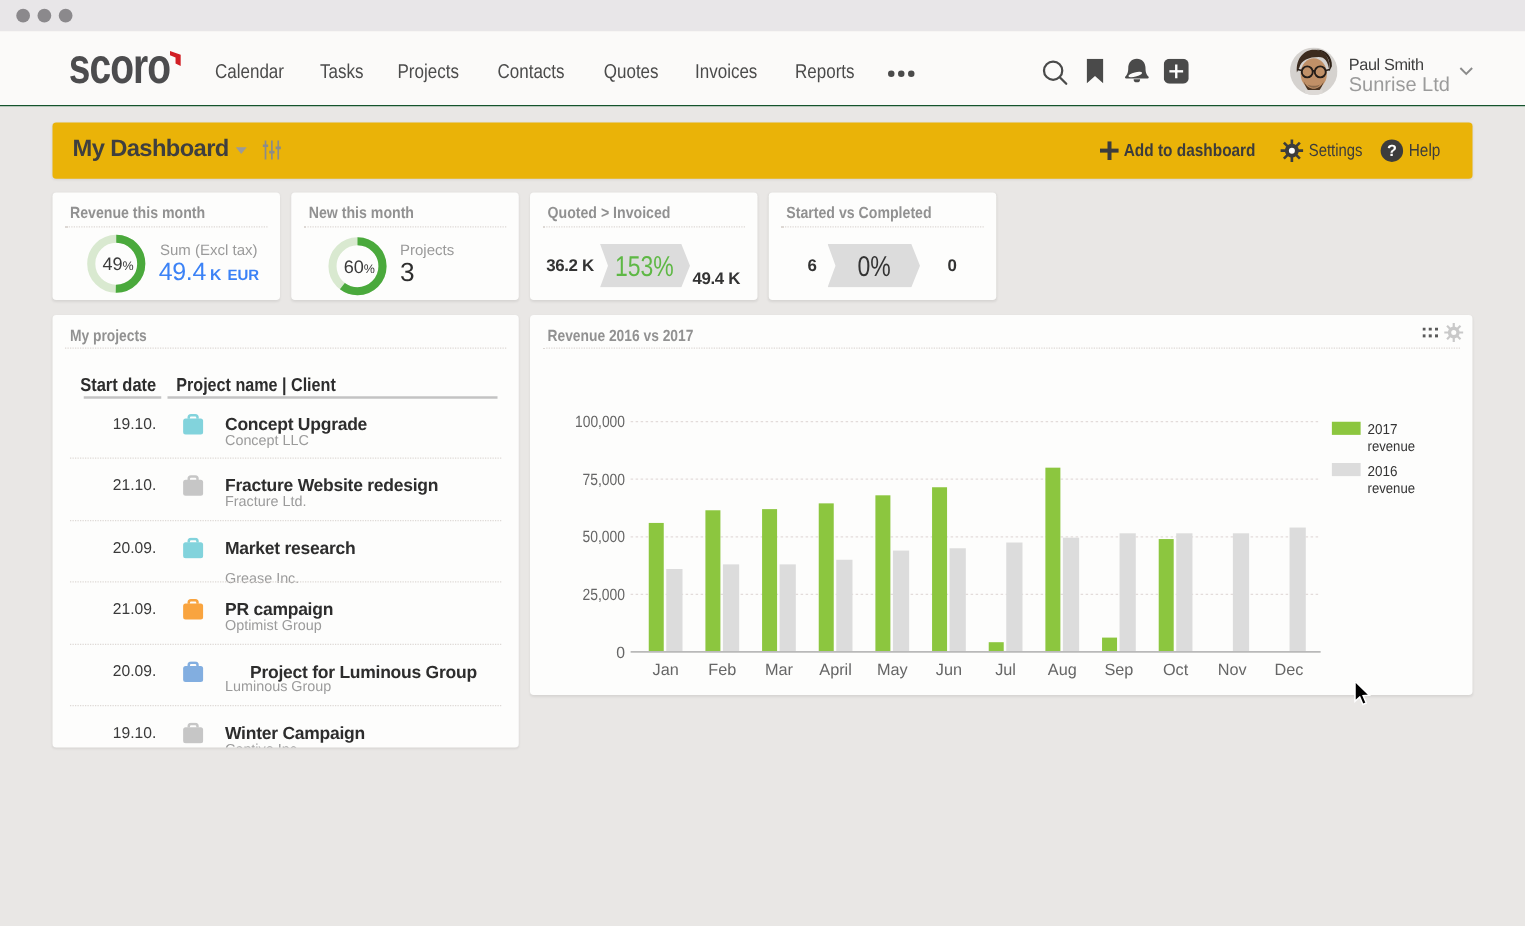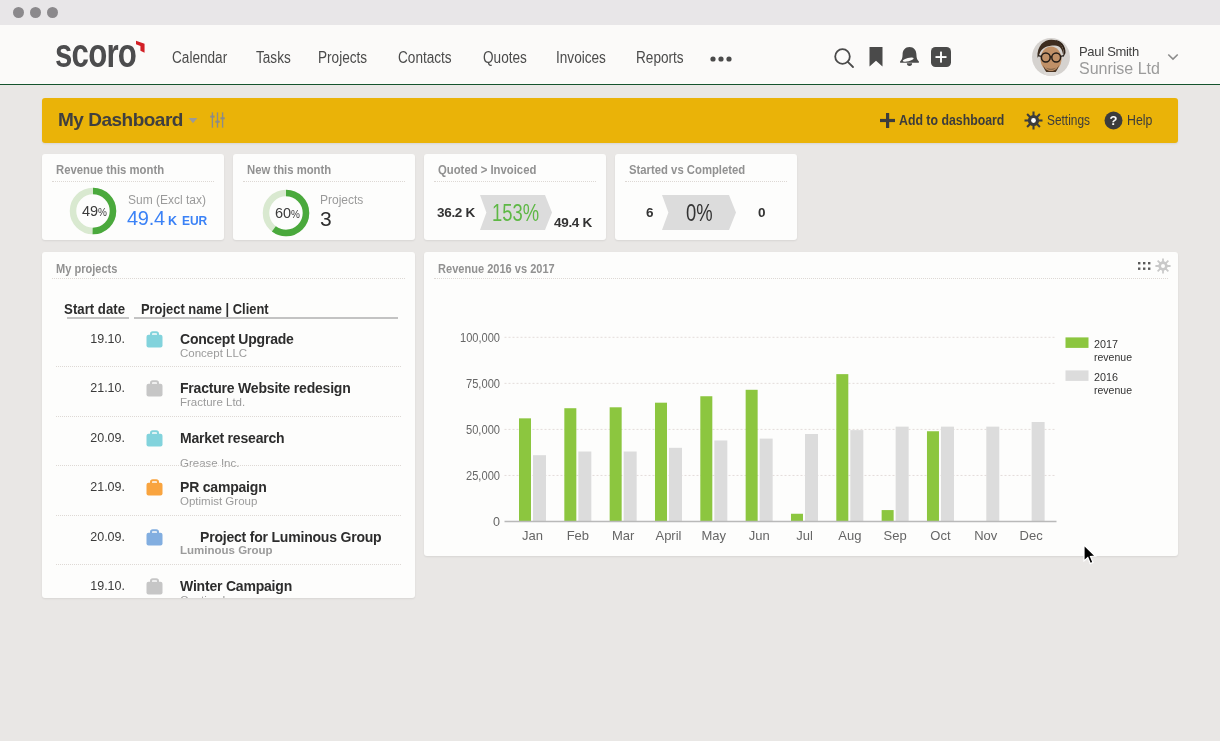--- a/index.html
+++ b/index.html
@@ -225,21 +225,21 @@
   </svg>
       <div class="rowname" style="top:227.2px;">PR campaign</div>
       <div class="rowclient" style="top:242.7px;text-align:right;">Optimist Group</div>
       <div class="rowsep" style="top:262.59999999999997px; left:14px; right:14px;"></div>
       <div class="rowdate" style="top:277.6px;">20.09.</div>
       <svg class="case" style="top:276.6px;" width="17" height="17" viewBox="0 0 17 17">
     <path d="M5 4 V3 A1.8 1.8 0 0 1 6.8 1.2 H10.2 A1.8 1.8 0 0 1 12 3 V4" fill="none" stroke="#82aee0" stroke-width="2"></path>
     <rect x="0.5" y="3.8" width="16" height="12.7" rx="2" fill="#82aee0"></rect>
   </svg>
       <div class="rowname" style="top:276.6px;padding-left:20px;">Project for Luminous Group</div>
-      <div class="rowclient" style="top:292.1px;font-weight:bold;">Luminous Group</div>
+      <div class="rowclient" style="top:292.1px;">Luminous Group</div>
       <div class="rowsep" style="top:312px; left:14px; right:14px;"></div>
       <div class="rowdate" style="top:327px;">19.10.</div>
       <svg class="case" style="top:326px;" width="17" height="17" viewBox="0 0 17 17">
     <path d="M5 4 V3 A1.8 1.8 0 0 1 6.8 1.2 H10.2 A1.8 1.8 0 0 1 12 3 V4" fill="none" stroke="#c6c6c6" stroke-width="2"></path>
     <rect x="0.5" y="3.8" width="16" height="12.7" rx="2" fill="#c6c6c6"></rect>
   </svg>
       <div class="rowname" style="top:326px;">Winter Campaign</div>
       <div class="rowclient" style="top:341.5px;">Captive Inc</div>
     </div>
 </div>

